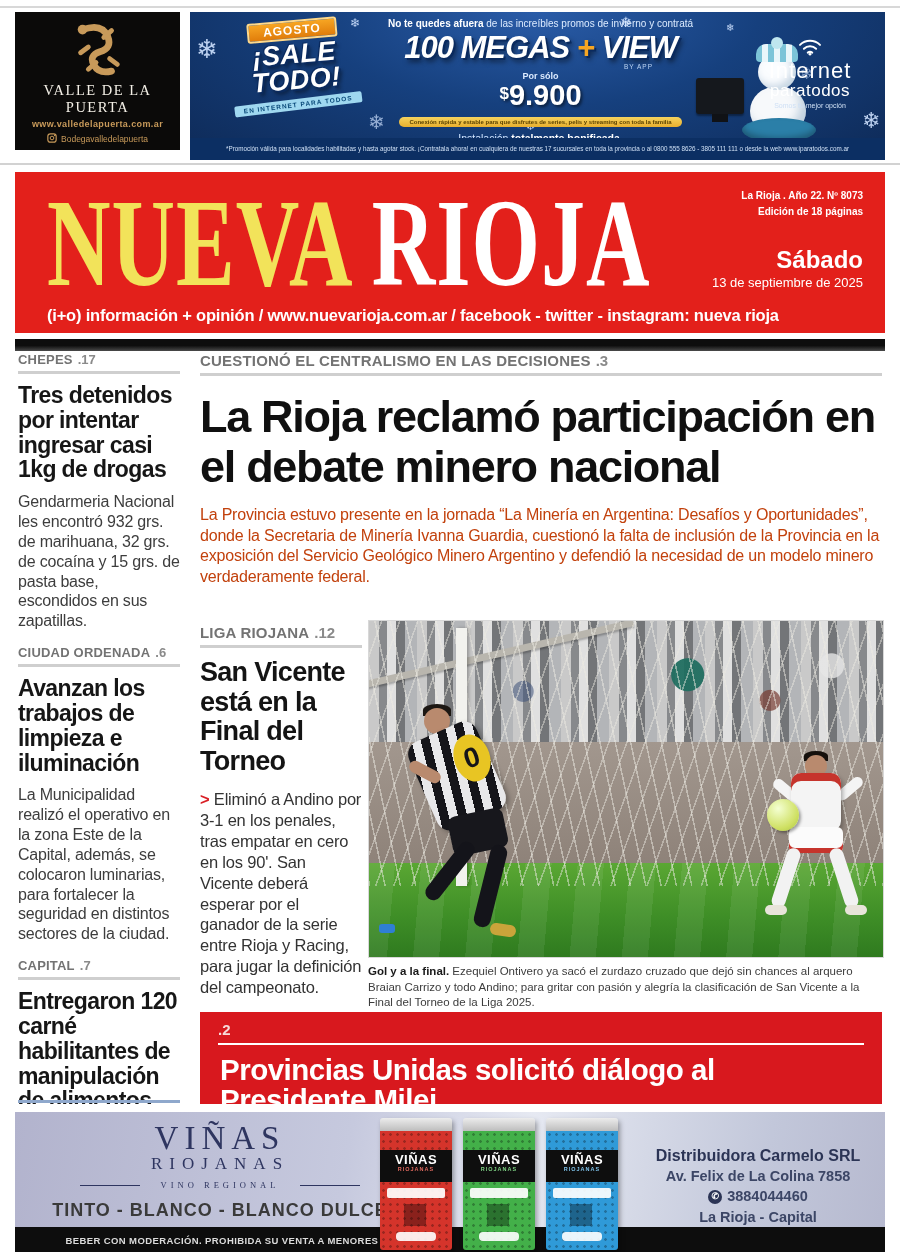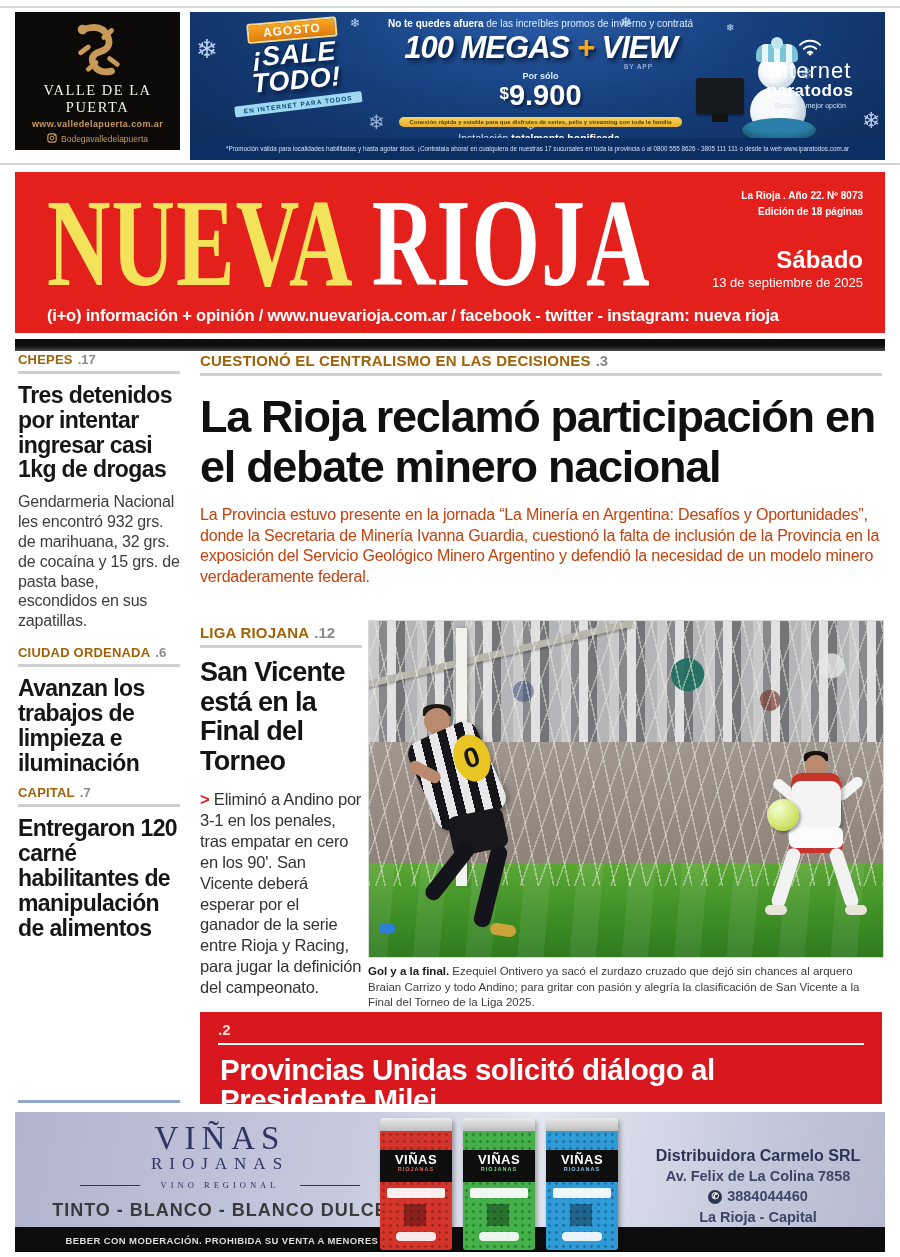--- a/index.html
+++ b/index.html
@@ -49,41 +49,41 @@
   .snow-body{position:absolute;left:8px;top:40px;width:56px;height:50px;background:#f7f9fb;border-radius:50%;
              box-shadow:inset -6px -6px 10px rgba(140,170,195,.5);}
   .snow-head{position:absolute;left:16px;top:8px;width:38px;height:36px;background:#fbfdff;border-radius:50%;
              box-shadow:inset -4px -4px 8px rgba(140,170,195,.5);}
   .snow-hat{position:absolute;left:14px;top:-2px;width:42px;height:18px;background:repeating-linear-gradient(90deg,#7cc4d8 0 6px,#e9f6fa 6px 12px);border-radius:10px 10px 4px 4px;}
   .snow-pom{position:absolute;left:29px;top:-9px;width:12px;height:12px;background:#bfe6ef;border-radius:50%;}
   .snow-tube{position:absolute;left:0;top:72px;width:74px;height:24px;background:#2b7fa8;border-radius:50%;
              box-shadow:inset 0 -4px 6px rgba(0,0,0,.3);}
   .net-brand{position:absolute;right:12px;top:24px;width:126px;text-align:center;}
   .net-brand .b1{font-size:22px;letter-spacing:1px;line-height:1;}
-  .net-brand .b2{font-size:17px;font-weight:bold;letter-spacing:.5px;line-height:1;}
+  .net-brand .b2{font-size:17px;font-weight:normal;letter-spacing:.5px;line-height:1;}
   .net-brand .b3{font-size:7px;color:#cfe0f5;margin-top:3px;}
   .net-fine{position:absolute;left:0;right:0;bottom:0;height:22px;background:#0c2f63;color:#cfe0f5;
             font-size:6.3px;text-align:center;line-height:22px;white-space:nowrap;overflow:hidden;}
 
   
   .mast{position:absolute;left:15px;top:172px;width:870px;height:161px;background:#e3201b;}
   .mast-title{position:absolute;left:32px;top:12px;font-family:"Liberation Serif",serif;font-weight:bold;
               font-size:88px;line-height:.95;letter-spacing:1px;transform:scaleY(1.42);transform-origin:top left;white-space:nowrap;}
   .mast-title .t1{color:#f2e35a;}
   .mast-title .t2{color:#fff;}
   .mast-ed{position:absolute;right:22px;top:16px;text-align:right;font-size:10px;font-weight:bold;color:#fff;line-height:1.6;}
   .mast-day{position:absolute;right:22px;top:76px;text-align:right;color:#fff;}
   .mast-day .d1{font-size:24px;font-weight:bold;line-height:1;}
   .mast-day .d2{font-size:13px;margin-top:3px;}
   .mast-info{position:absolute;left:32px;bottom:8px;color:#fff;font-weight:bold;font-size:16.5px;letter-spacing:-.2px;}
   .blackbar{position:absolute;left:15px;top:339px;width:870px;height:12px;background:linear-gradient(#0d0d0d 55%,#4a4a4a);}
 
   
   .krow{display:flex;align-items:baseline;gap:5px;border-bottom:3px solid #cfcfcf;padding-bottom:4px;}
-  .ktext{color:#a16207;font-weight:bold;font-size:13px;letter-spacing:.2px;}
+  .ktext{color:#737373;font-weight:bold;font-size:13px;letter-spacing:.2px;}
   .kpage{color:#8a8a8a;font-weight:bold;font-size:13px;}
 
   
   .leftcol{position:absolute;left:18px;top:352px;width:162px;height:752px;overflow:hidden;}
   .leftcol h3{margin:9px 0 10px 0;font-size:23px;line-height:1.08;letter-spacing:-.6px;color:#161616;}
   .leftcol p{margin:0 0 14px 0;font-size:16px;line-height:1.24;letter-spacing:-.2px;color:#3d3d3d;}
   .leftcol .krow{margin-bottom:2px;}
   .bluediv{position:absolute;left:18px;top:1100px;width:162px;height:3px;background:#8fa8cc;}
 
   
@@ -319,20 +319,21 @@
       <span class="kpage">.17</span>
     </div>
     <h3>Tres detenidos por intentar ingresar casi 1kg de drogas</h3>
     <p>Gendarmeria Nacional les encontró 932 grs. de marihuana, 32 grs. de cocaína y 15 grs. de pasta base, escondidos en sus zapatillas.</p>
 
     <div class="krow">
       <span class="ktext">CIUDAD ORDENADA</span>
       <span class="kpage">.6</span>
     </div>
     <h3>Avanzan los trabajos de limpieza e iluminación</h3>
+    <p>La Municipalidad realizó el operativo en la zona Este de la Capital, además, se colocaron luminarias, para fortalecer la seguridad en distintos sectores de la ciudad.</p>
 
     <div class="krow">
       <span class="ktext">CAPITAL</span>
       <span class="kpage">.7</span>
     </div>
     <h3>Entregaron 120 carné habilitantes de manipulación de alimentos</h3>
   </div>
   <div class="bluediv"></div>
 
   <div class="maincol">

